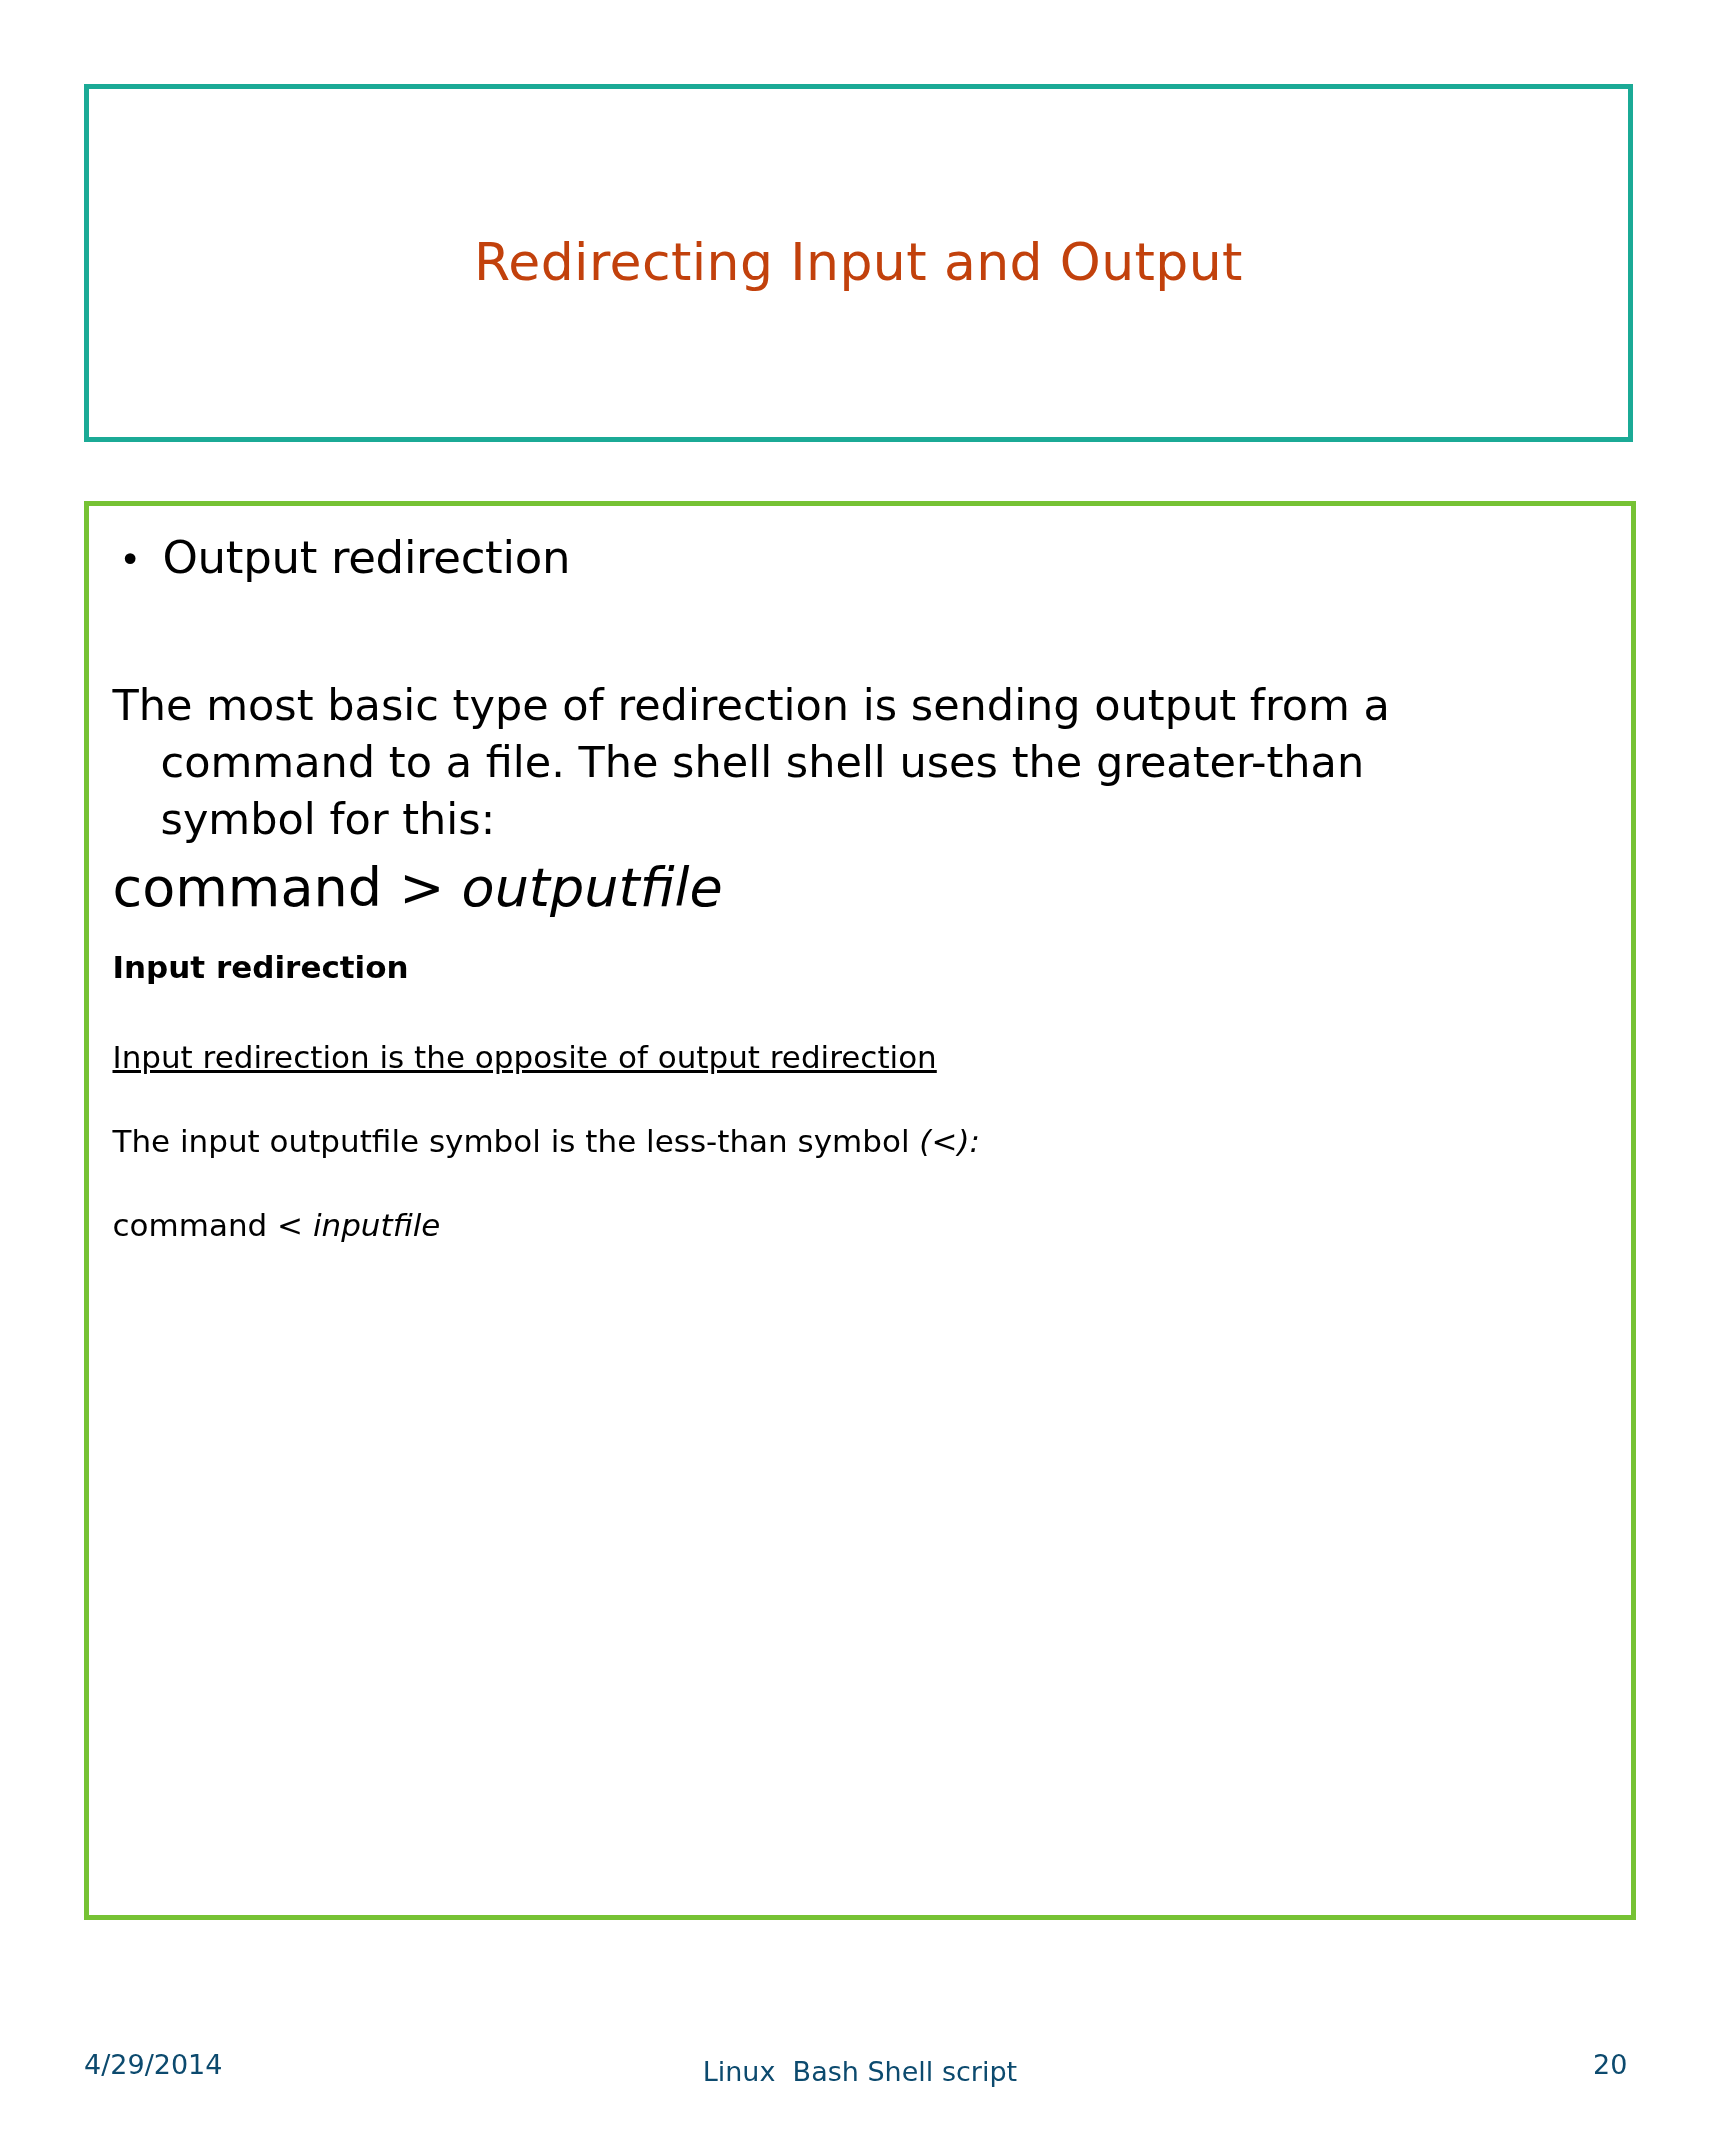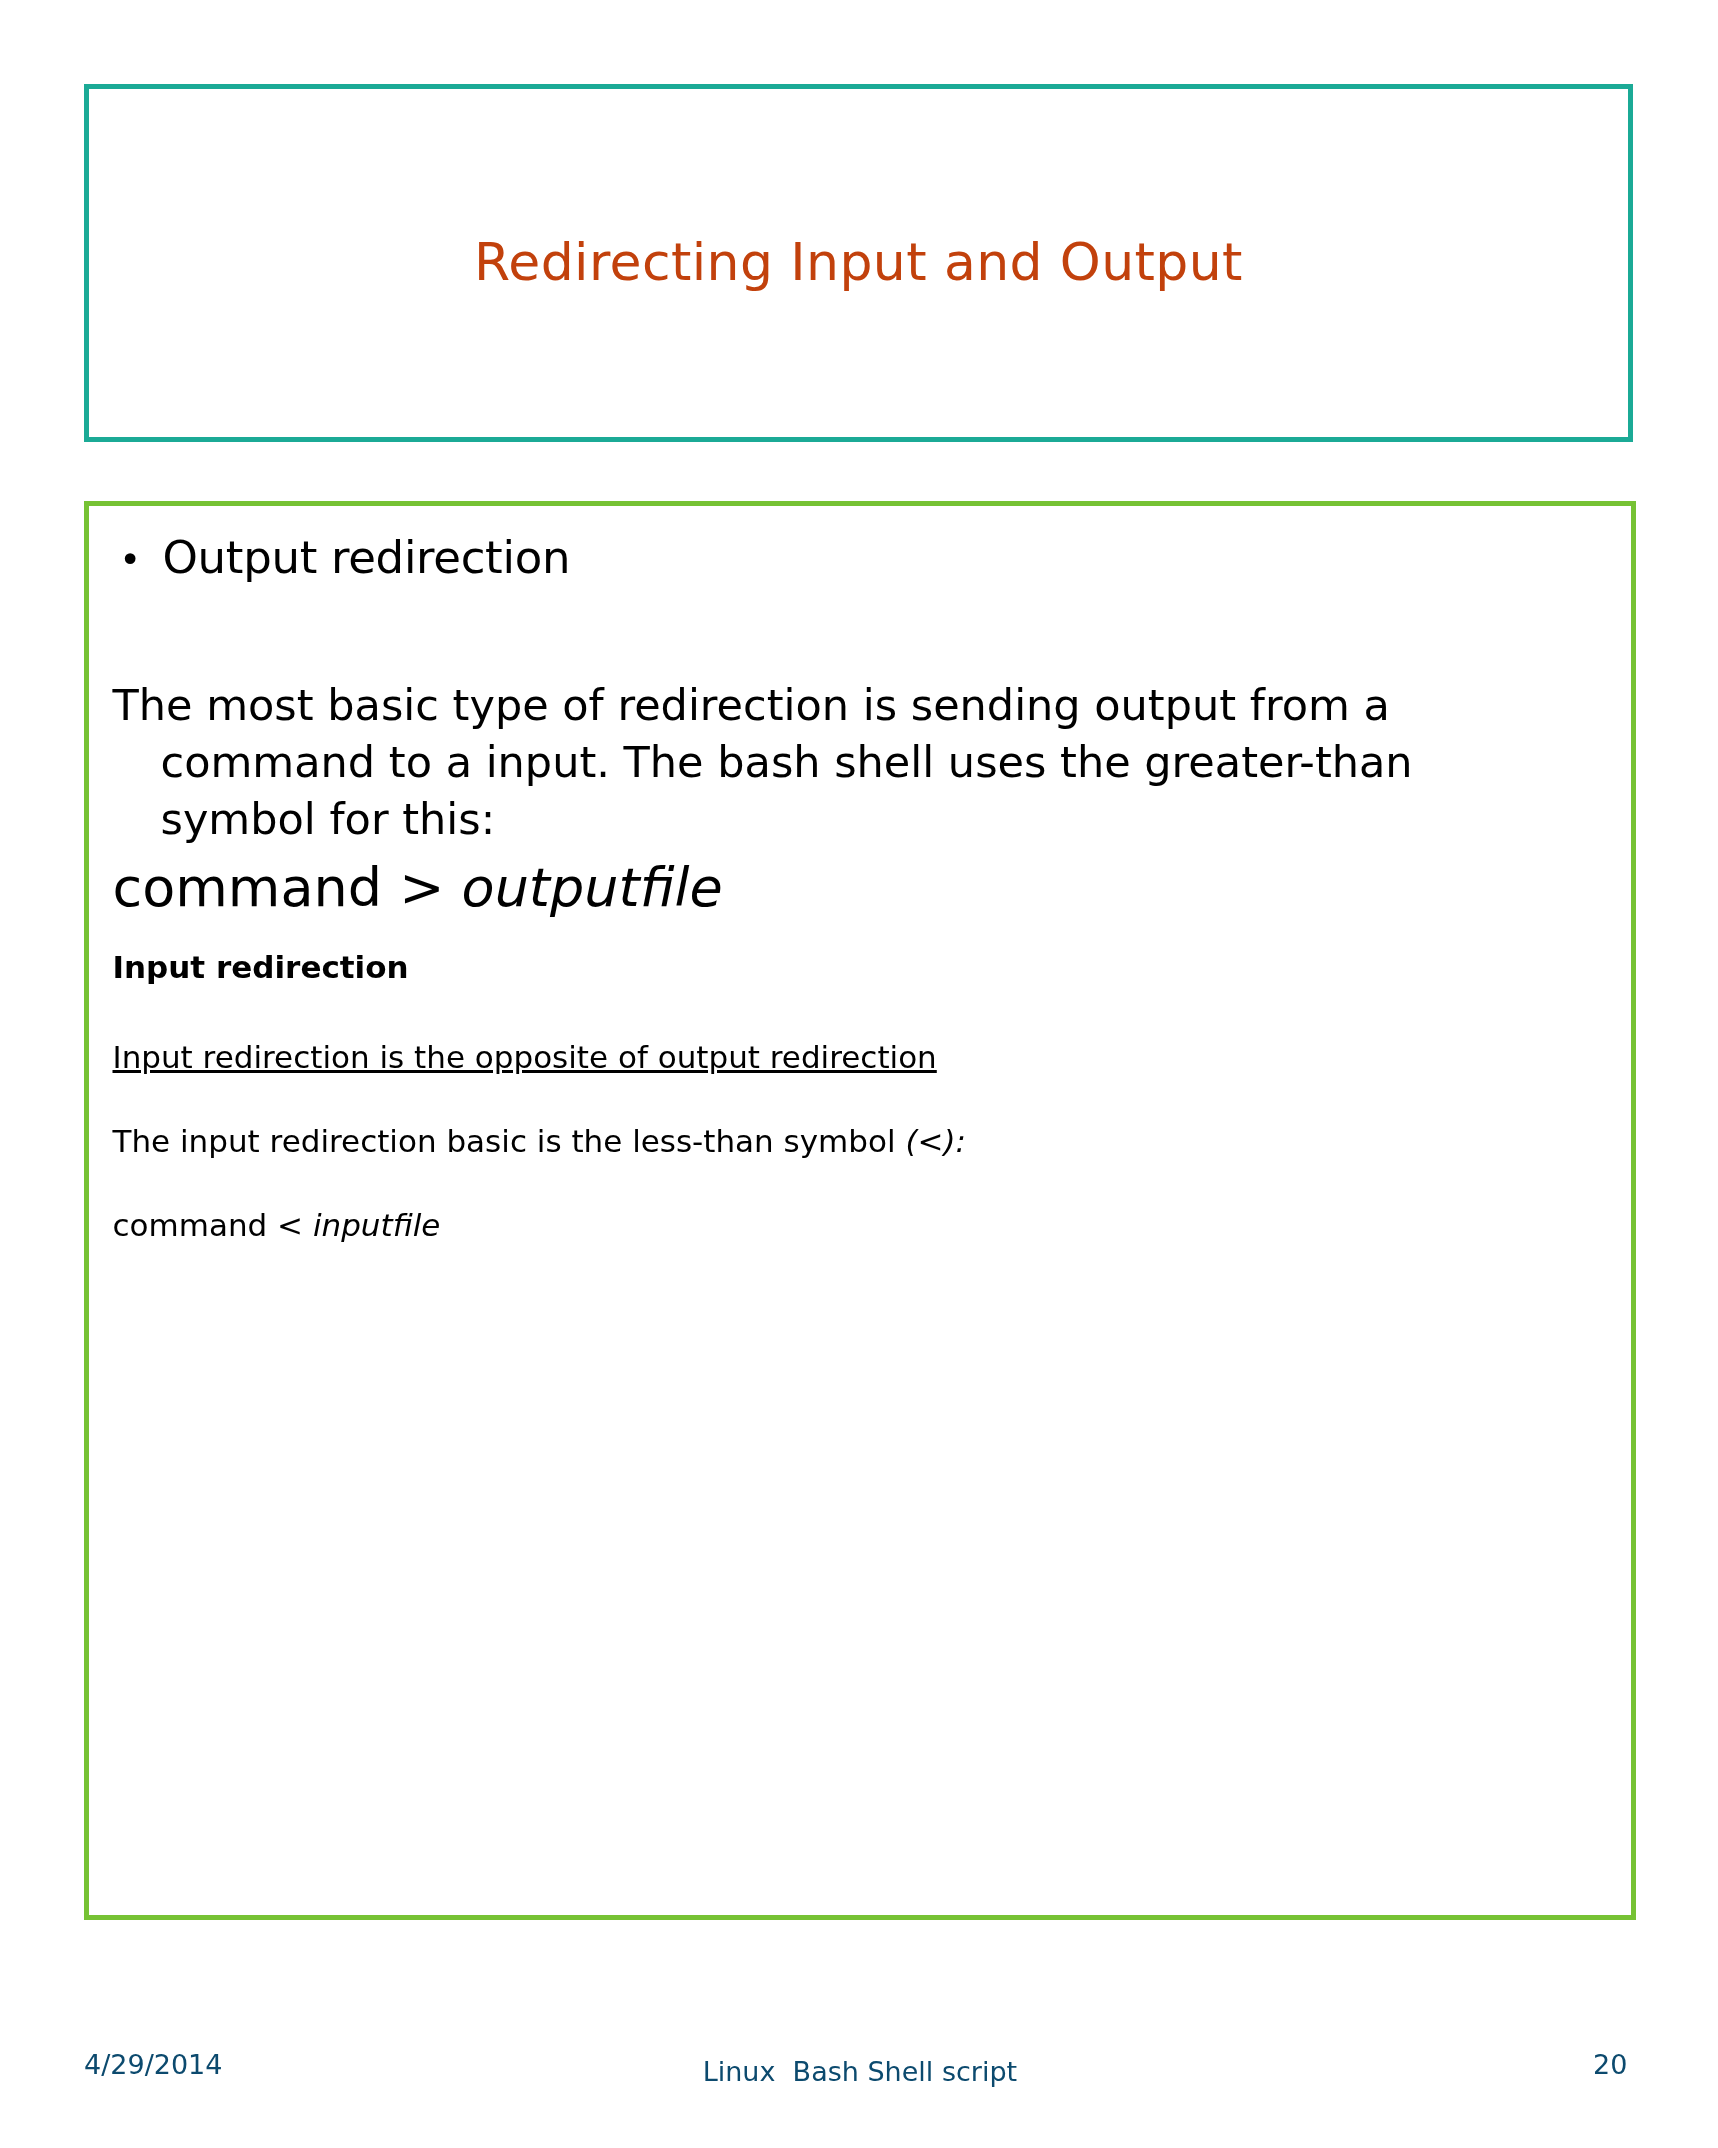--- a/index.html
+++ b/index.html
@@ -181,34 +181,34 @@
 <div id="content-box">
   <div id="content-inner">
 
     <div class="bullet-row">
       <span class="bullet-dot">•</span>
       <span class="bullet-label">Output redirection</span>
     </div>
 
     <div class="para p-main">
       <span>The most basic type of redirection is sending output from a</span>
-      <span class="cont">command to a input. The bash shell uses the greater-than</span>
+      <span class="cont">command to a file. The shell shell uses the greater-than</span>
       <span class="cont">symbol for this:</span>
     </div>
 
     <div class="para p-cmd1">
       <span>command &gt; </span><span class="ital">outputfile</span>
     </div>
 
     <div class="para p-inputhead">Input redirection</div>
 
     <div class="para p-opposite">Input redirection is the opposite of output redirection</div>
 
     <div class="para p-lessthan">
-      <span>The input redirection basic is the less-than symbol </span><span class="ital">(&lt;):</span>
+      <span>The input outputfile symbol is the less-than symbol </span><span class="ital">(&lt;):</span>
     </div>
 
     <div class="para p-cmd2">
       <span>command &lt; </span><span class="ital">inputfile</span>
     </div>
 
   </div>
 </div>
 
 <div id="footer">

